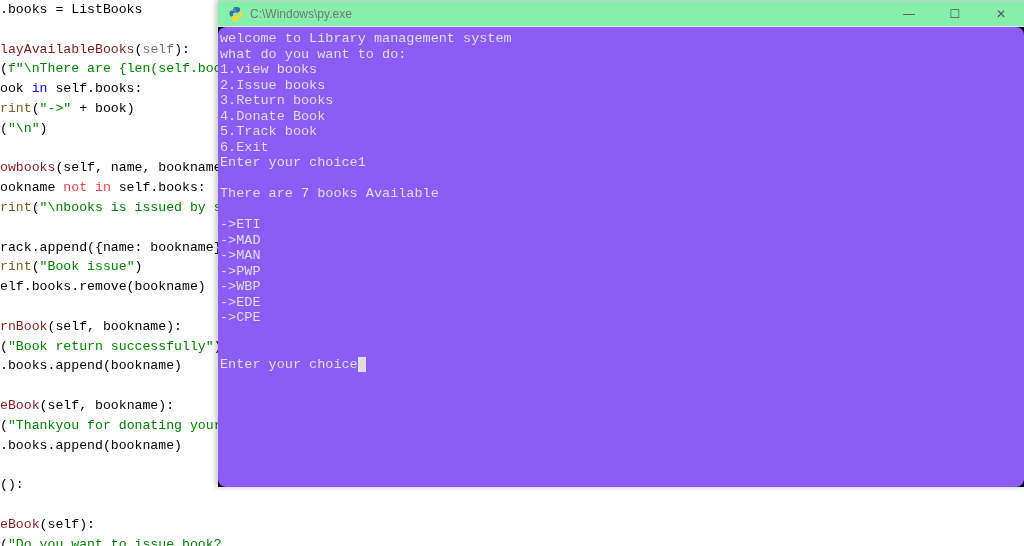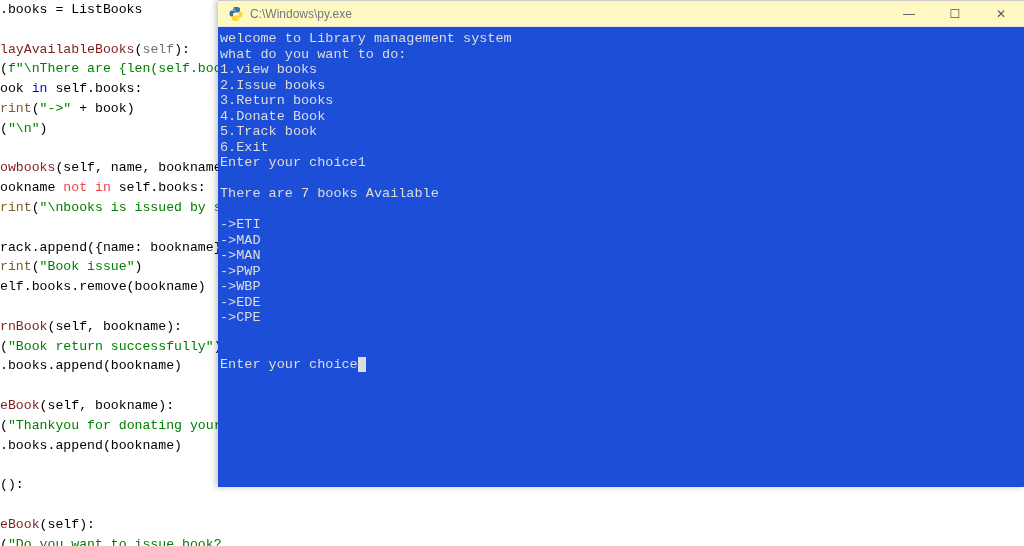--- a/index.html
+++ b/index.html
@@ -33,21 +33,21 @@
   .console-window {
     position: absolute;
     left: 218px; top: 0;
     width: 806px; height: 487px;
     background: #000;
     box-shadow: -2px 0 6px rgba(0,0,0,0.25);
     border-top: 1px solid #ccc;
   }
   .titlebar {
     height: 26px;
-    background: #fef9c3;
+    background: #86efac;
     display: flex;
     align-items: center;
     border-bottom: 1px solid #e5e5e5;
   }
   .titlebar .icon {
     width: 20px; height: 20px;
     margin: 0 4px 0 8px;
     display: inline-flex; align-items: center; justify-content: center;
   }
   .titlebar .title {
@@ -57,29 +57,30 @@
     flex: 1;
   }
   .winbtns { display: flex; height: 100%; }
   .winbtn {
     width: 46px; height: 100%;
     display: inline-flex; align-items: center; justify-content: center;
     font-family: "Segoe UI", sans-serif;
     font-size: 12px; color: #555;
   }
   .terminal {
-    background: #1d4ed8;
+    background: #8b5cf6;
     color: #ddd;
     width: 100%;
     height: calc(100% - 26px);
     padding: 4px 2px 2px 2px;
     font-family: Consolas, "Courier New", monospace;
     font-size: 13.5px;
     line-height: 1.15;
     white-space: pre;
+    border-radius: 8px;
   }
   .terminal .tline { white-space: pre; }
   .cursor {
     display: inline-block;
     width: 8px; height: 15px;
     background: #ddd;
     vertical-align: text-bottom;
     margin-left: 0;
   }
 </style>

